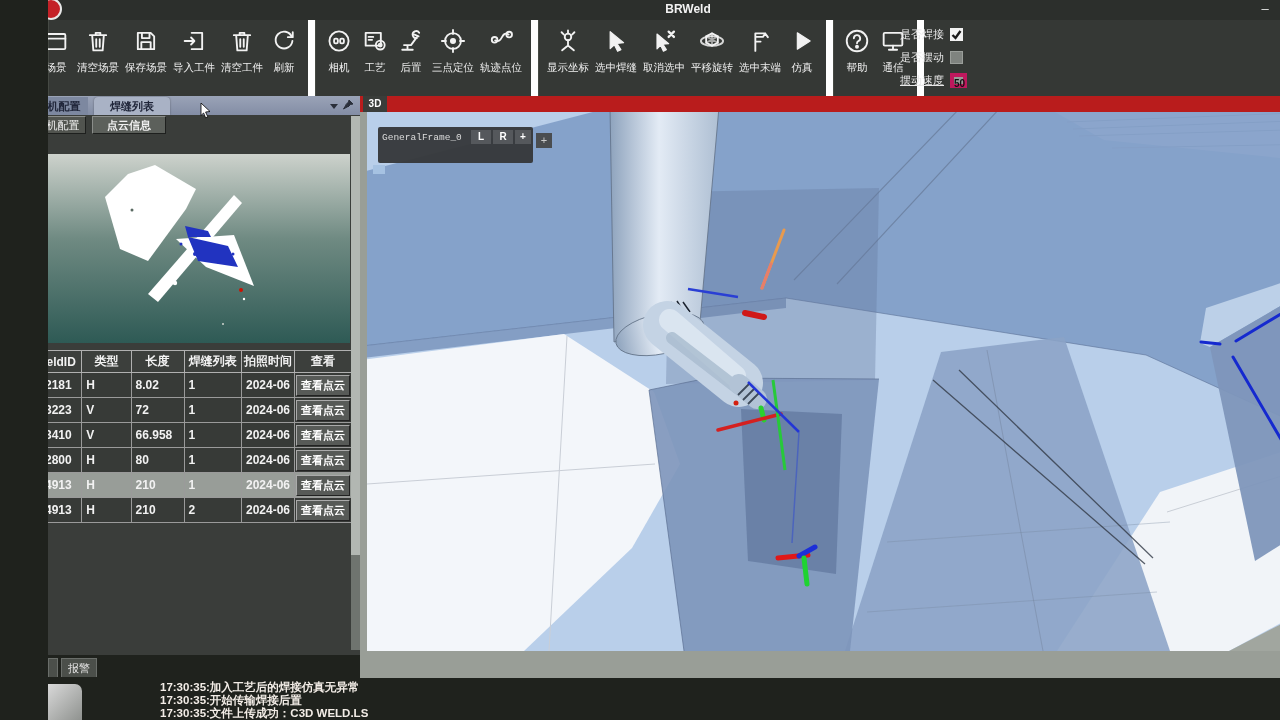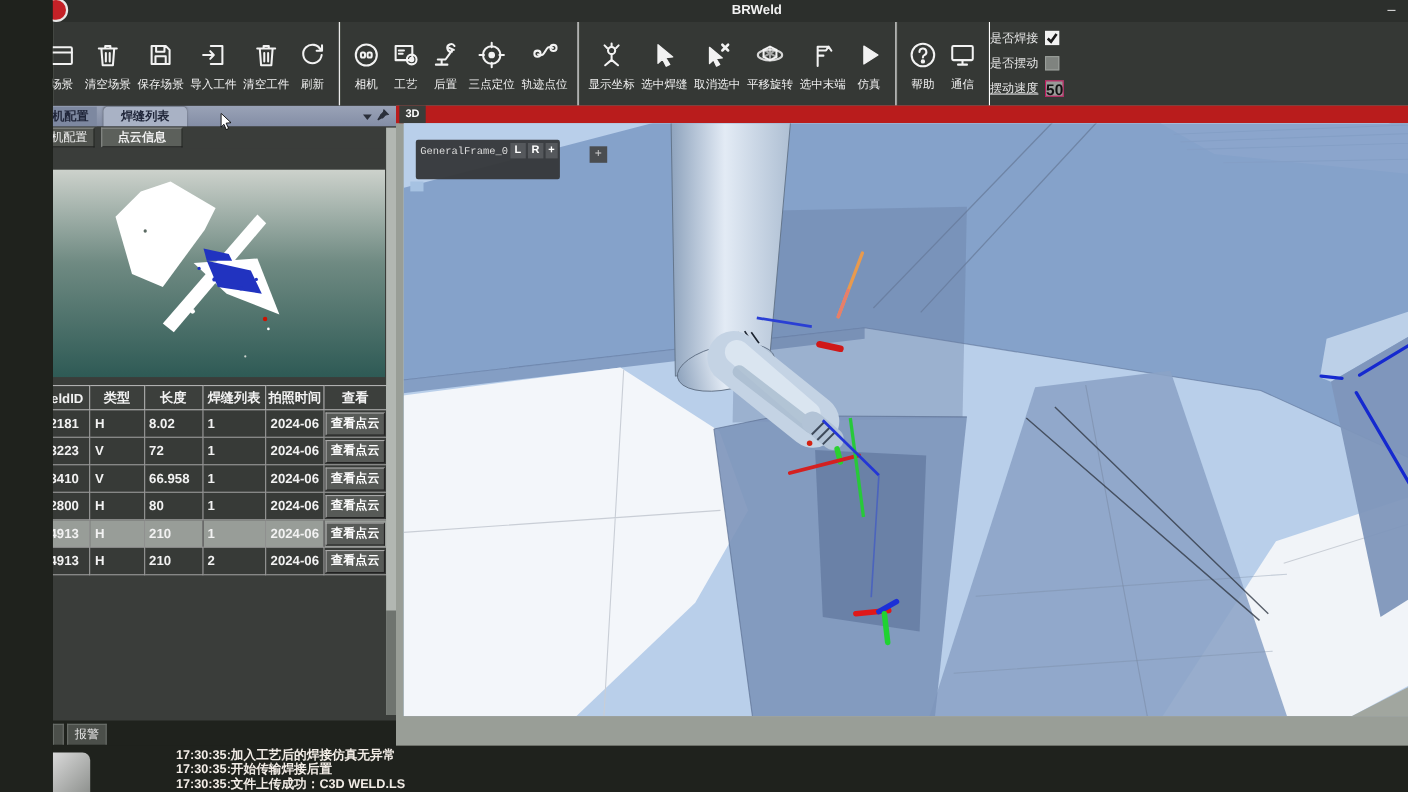--- a/index.html
+++ b/index.html
@@ -15,40 +15,40 @@
                   font-size:12px; font-weight:bold; }
   .win-btn { position:absolute; top:0; width:30px; height:19px; color:#e8e8e8; text-align:center;
              font-size:13px; line-height:18px; }
   #btn-min { right:48px; }
   #btn-max { right:10px; }
   #btn-max span { display:inline-block; width:9px; height:9px; border:1.5px solid #e8e8e8; margin-top:4px; }
 
   
   #toolbar { position:absolute; left:0; top:20px; width:1280px; height:76px; background:#353835; display:flex; }
   #toolbar-groups { display:flex; align-items:flex-start; }
-  .tb-group { display:flex; padding:0 6px; border-right:1px solid #ffffff; box-shadow:1px 0 0 #464a44 inset; height:76px;align-items:center; }
+  .tb-group { display:flex; padding:0 6px; border-right:7px solid #ffffff; box-shadow:1px 0 0 #464a44 inset; height:76px; }
   .tb-item { display:flex; flex-direction:column; align-items:center; justify-content:flex-start;
              padding:6px 3px 4px; cursor:default; }
   .tb-item .tb-icon { width:30px; height:30px; display:flex; align-items:center; justify-content:center; }
   .tb-icon svg { width:28px; height:28px; stroke:#f2f2f2; fill:none; stroke-width:1.6;
                  stroke-linecap:round; stroke-linejoin:round; }
   .tb-label { font-size:10.5px; color:#f0f0f0; white-space:nowrap; margin-top:5px; }
   .tb-item.partial { margin-left:-16px; }
 
   
   #toolbar-options { position:absolute; left:852px; top:20px; width:120px; height:76px; padding-top:3px; }
   .opt-row { display:flex; align-items:center; height:23px; }
   .opt-label { font-size:11px; color:#e8e8e8; width:48px; }
   .cb { width:13px; height:13px; margin-left:2px; position:relative; }
   .cb.checked { background:#f2f2f2; }
   .cb.checked svg { position:absolute; left:0; top:0; width:13px; height:13px; stroke:#1a1a1a;
                     stroke-width:2.4; fill:none; }
   .cb.unchecked { background:#7f837f; border:1px solid #9a9e9a; }
-  #speed-value { width:17px; height:15px; background:#989b98; border:1px solid #be185d; color:#111;
-                 font-size:14px; font-weight:bold; text-align:center; line-height:14px; margin-left:2px; }
+  #speed-value { width:17px; height:15px; background:#989b98; border:4px solid #be185d; color:#111;
+                 font-size:10px; font-weight:bold; text-align:center; line-height:14px; margin-left:2px; }
 
   
   #partial-power { position:absolute; left:1256px; top:26px; width:40px; }
   #partial-power svg { width:30px; height:30px; stroke:#f2f2f2; fill:none; stroke-width:2;
                        stroke-linecap:round; }
   #partial-power .tb-label { position:absolute; left:12px; top:44px; }
 
   
   #left-panel { position:absolute; left:0; top:96px; width:312px; height:559px; background:#3a3d3a; overflow:hidden; }
   #lp-tabs { position:absolute; left:0; top:0; width:312px; height:19px;
@@ -96,21 +96,21 @@
   #lp-scrollbar .thumb { position:absolute; left:0; bottom:0; width:9px; height:95px; background:#6f746f; }
 
   
   #viewport-frame { position:absolute; left:312px; top:96px; width:968px; height:582px; background:#999e97; }
   #vp-tabstrip { position:absolute; left:0; top:0; width:968px; height:16px; background:#b91c1c; }
   #vp-tab { position:absolute; left:3px; top:0; width:24px; height:16px; background:#3a3d3a; color:#fff;
             font-size:10px; font-weight:bold; text-align:center; line-height:16px; }
   #vp-content { position:absolute; left:7px; top:16px; width:953px; height:539px; background:#b9cfea; overflow:hidden; }
   #vp-content svg.scene { position:absolute; left:0; top:0; }
 
-  #frame-toolbar { position:absolute; left:11px; top:15px; width:131px; height:36px;
+  #frame-toolbar { position:absolute; left:11px; top:15px; width:155px; height:36px;
                    background:rgba(54,56,58,.96); border-radius:2px; z-index:4; }
   #frame-toolbar .row1 { display:flex; align-items:center; height:18px; padding:2px 2px 0 4px; }
   #frame-label { color:#dcdcdc; font-size:9.5px; font-family:"Liberation Mono","DejaVu Sans Mono",monospace;
                  flex:1; white-space:nowrap; }
   .ft-btn { width:20px; height:14px; background:#55585c; color:#fff; font-size:10px; font-weight:bold;
             text-align:center; line-height:14px; margin-left:2px; }
   .ft-btn.plus { width:16px; }
   #frame-extra-plus { position:absolute; left:169px; top:21px; width:16px; height:15px; background:#4a4d50;
                       color:#ccc; font-size:11px; text-align:center; line-height:14px; z-index:4; }
   #frame-square { position:absolute; left:6px; top:53px; width:12px; height:9px; background:#a6c2e2; z-index:4; }

